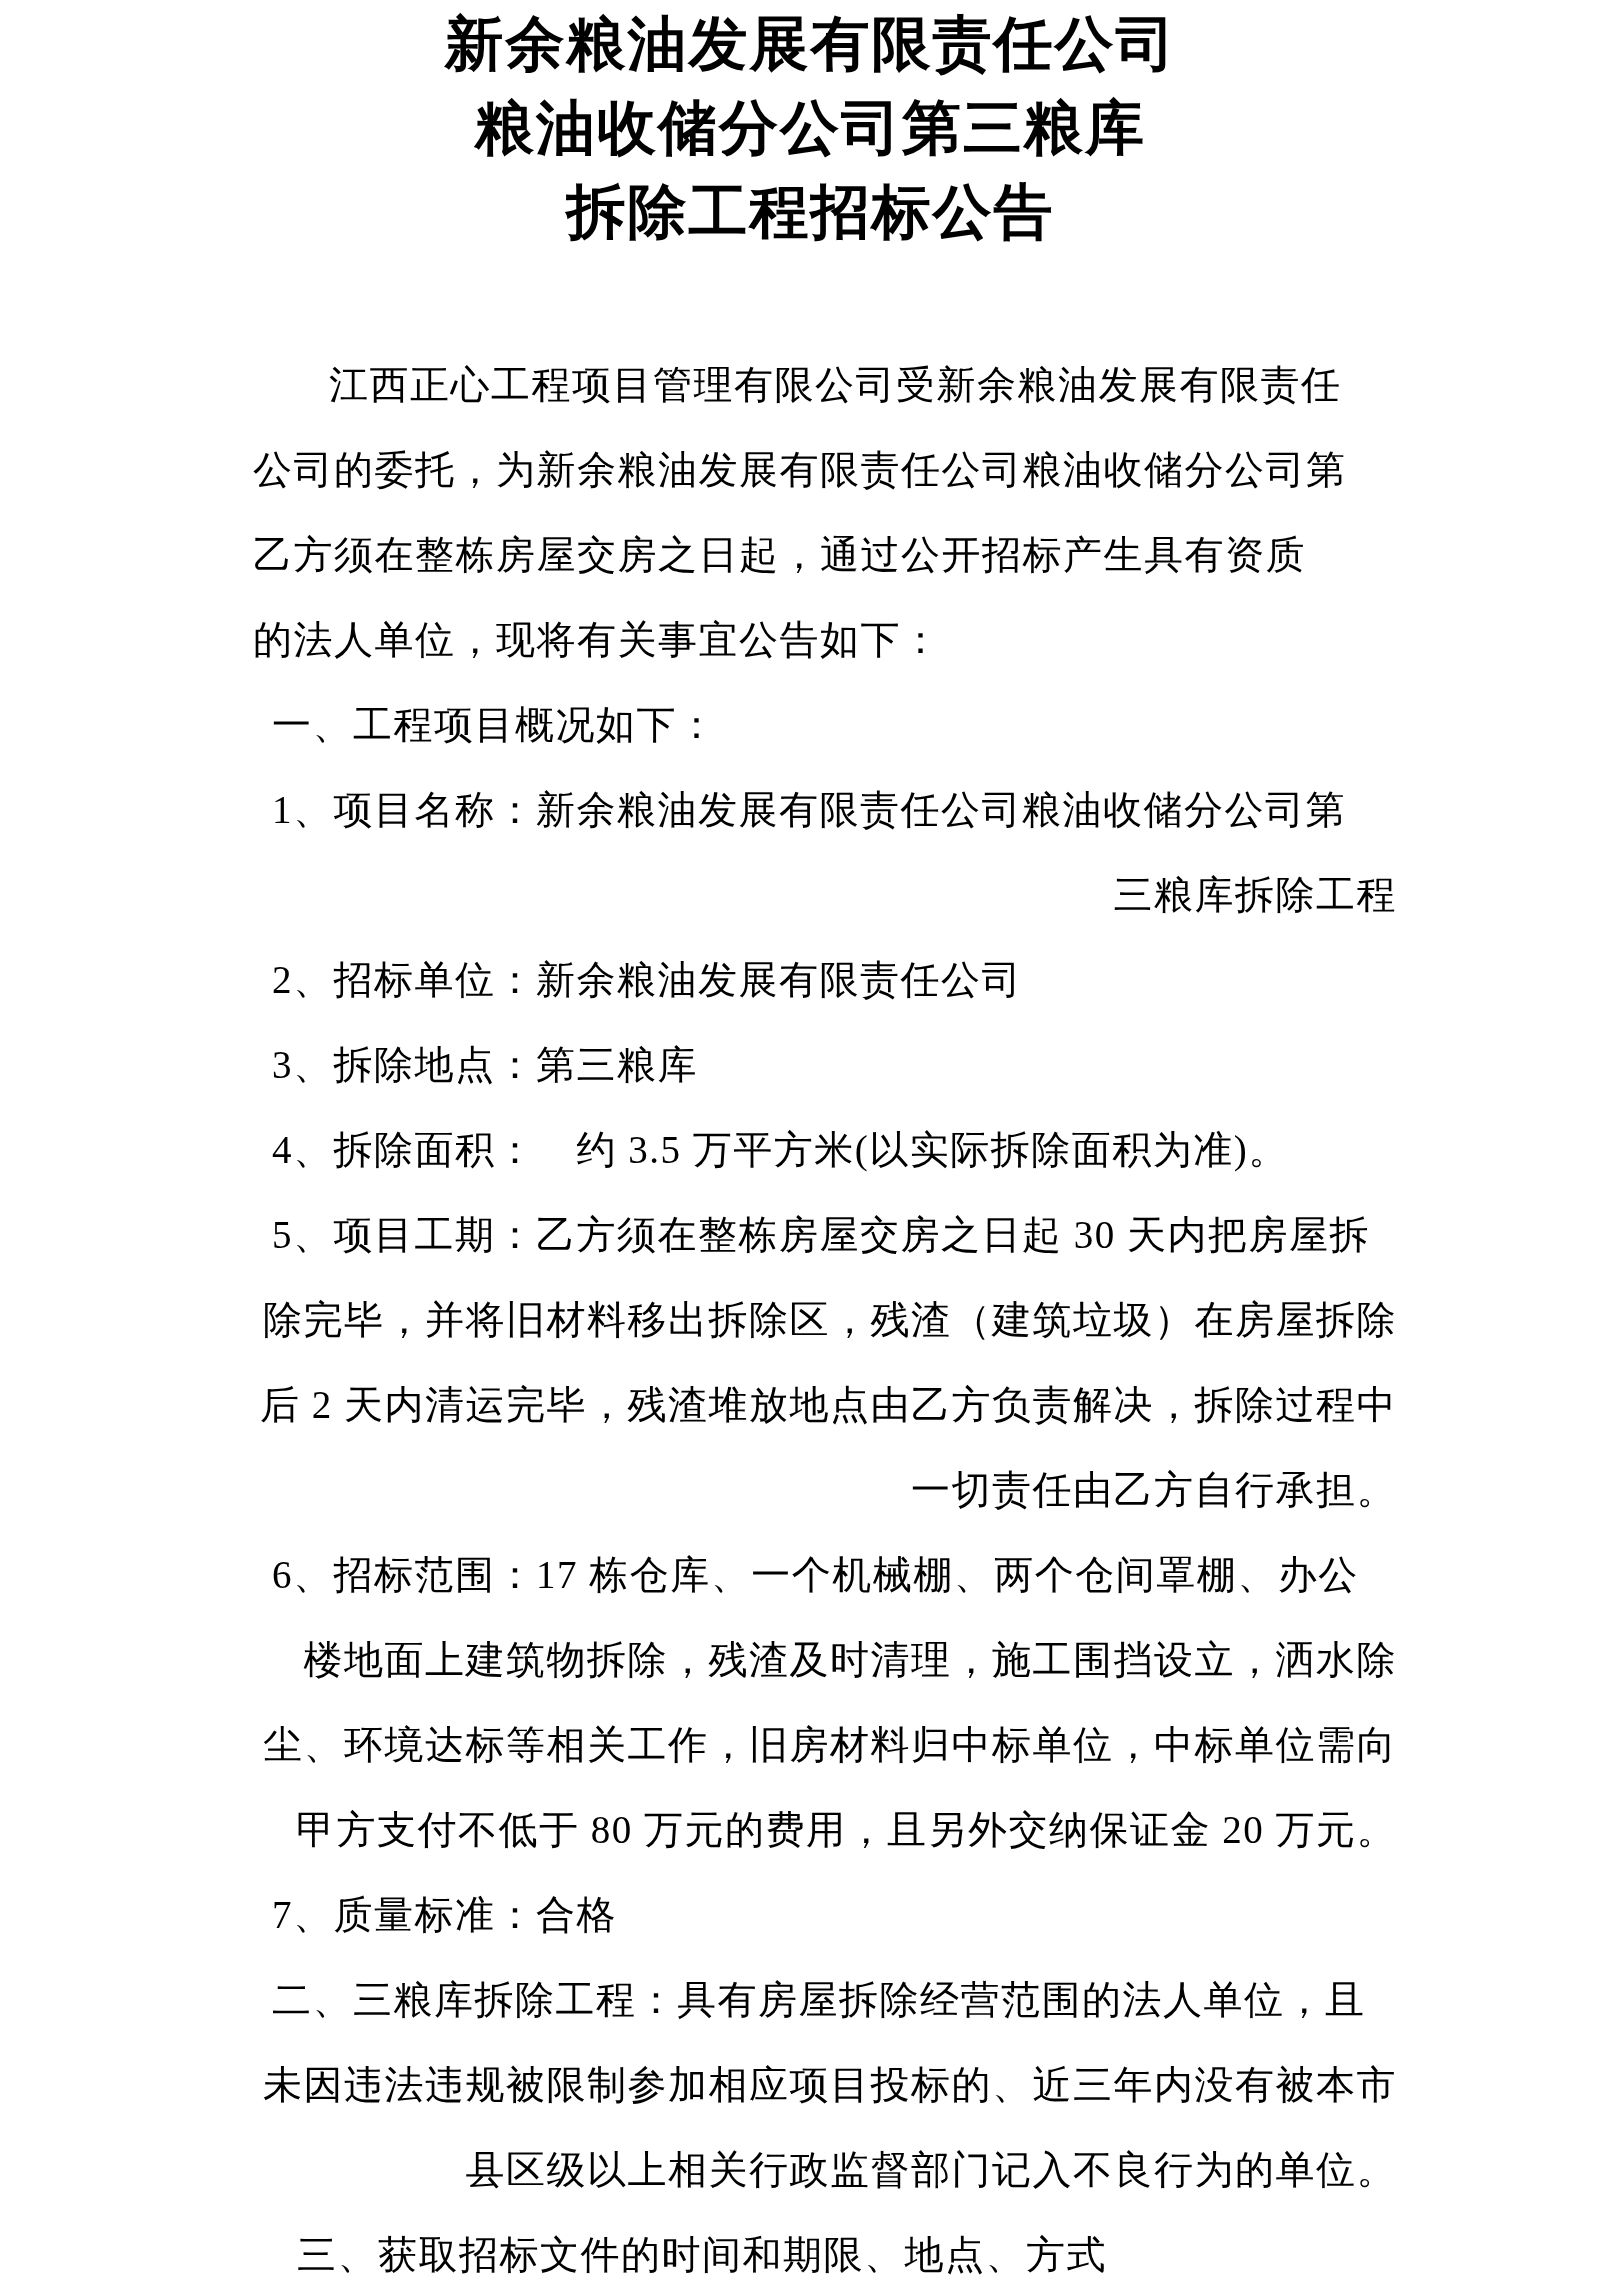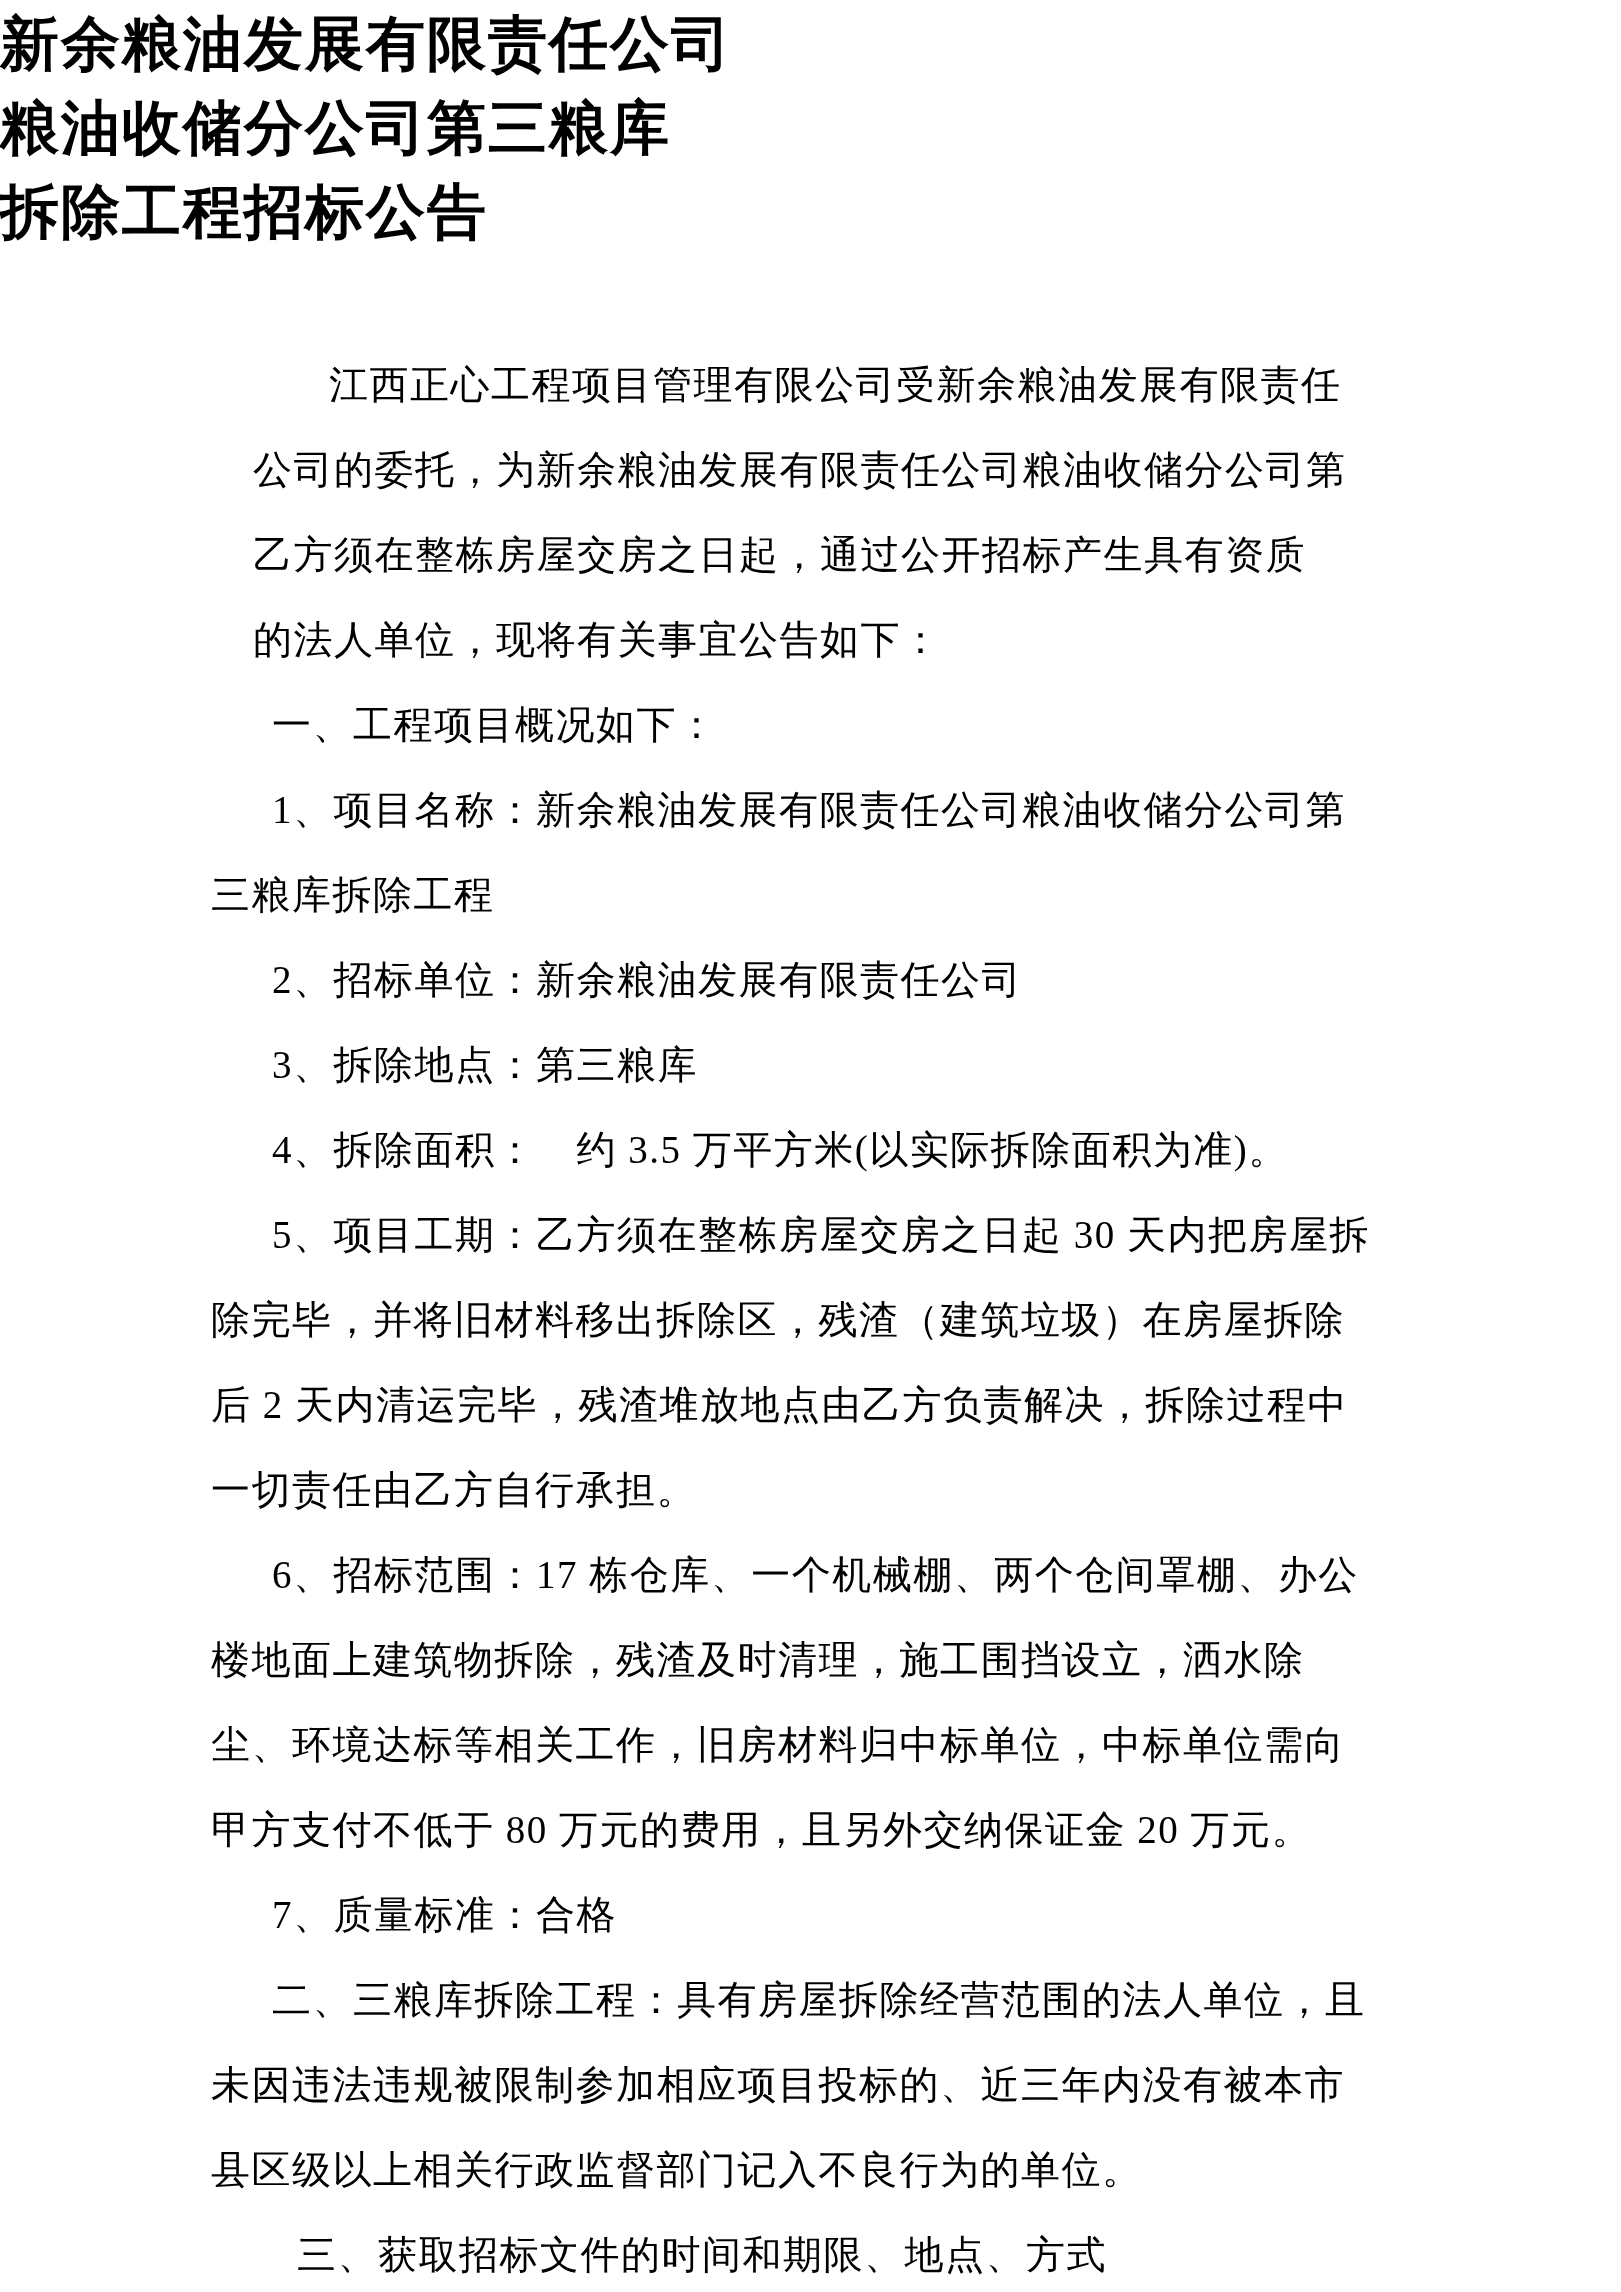--- a/index.html
+++ b/index.html
@@ -12,21 +12,21 @@
     width: 1621px;
     height: 2293px;
     margin: 0 auto;
     background: #ffffff;
     color: #000000;
     font-family: "Liberation Serif", "DejaVu Serif", serif;
     overflow: hidden;
   }
   .title-block {
     padding-top: 2px;
-    text-align: left;
+    text-align: center;
     font-size: 59px;
     line-height: 84px;
     font-weight: 700;
     letter-spacing: 2px;
   }
   .title-line {
     margin: 0;
     white-space: pre;
   }
   .body-block {
@@ -40,21 +40,21 @@
   .line {
     margin: 0;
     padding: 0;
     white-space: pre;
   }
   
   .ind-intro-first { padding-left: 118px; } 
   .ind-intro       { padding-left: 42px;  } 
   .ind-item        { padding-left: 61px;  } 
   .ind-deep        { padding-left: 86px;  } 
-  .ind-none        { padding-left: 0;     } 
+  .ind-none        { padding-left: 0; text-align: right;     } 
 </style>
 </head>
 <body>
 
 <div class="page">
 
   <header class="title-block">
     <div class="title-line">新余粮油发展有限责任公司</div>
     <div class="title-line">粮油收储分公司第三粮库</div>
     <div class="title-line">拆除工程招标公告</div>

